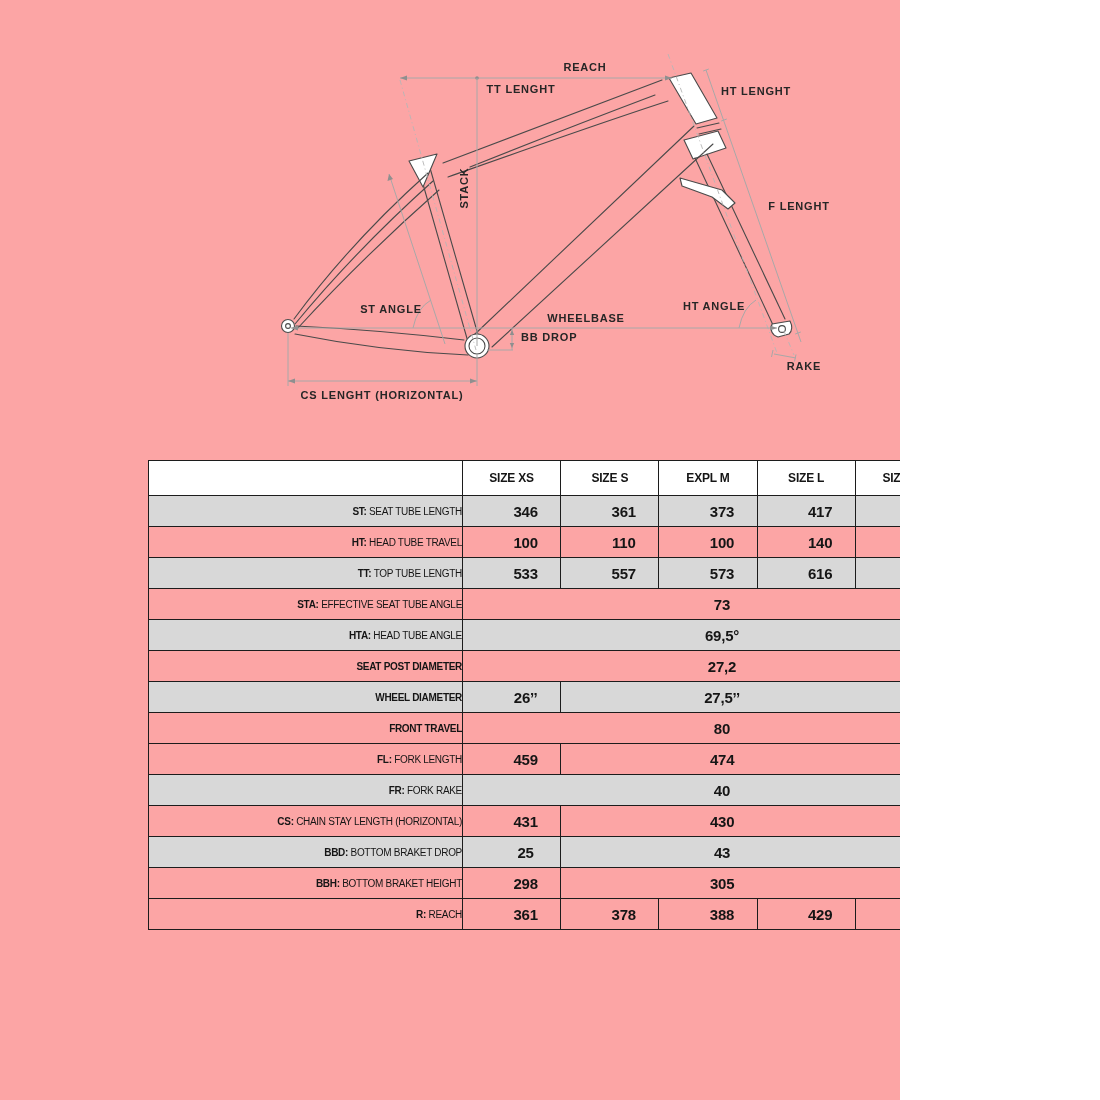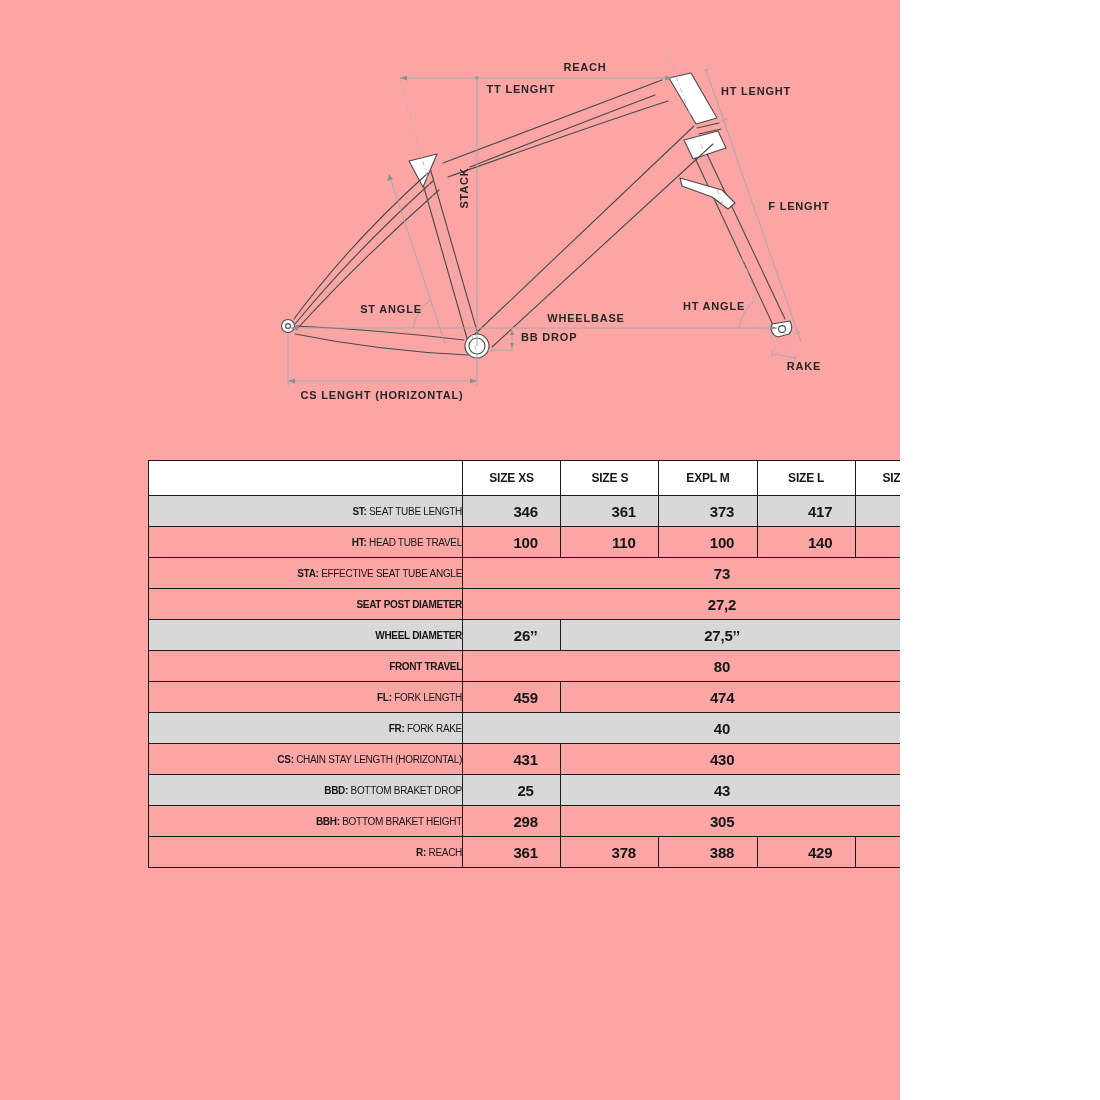--- a/index.html
+++ b/index.html
@@ -170,23 +170,35 @@
           <td class="val">498</td>
         </tr>
         <tr>
           <td class="lbl"><b>HT: </b><span>HEAD TUBE TRAVEL</span></td>
           <td class="val">100</td>
           <td class="val">110</td>
           <td class="val">100</td>
           <td class="val">140</td>
           <td class="val">160</td>
         </tr>
+        <tr class="shaded">
+          <td class="lbl"><b>TT: </b><span>TOP TUBE LENGTH</span></td>
+          <td class="val">533</td>
+          <td class="val">557</td>
+          <td class="val">573</td>
+          <td class="val">616</td>
+          <td class="val">636</td>
+        </tr>
         <tr>
           <td class="lbl"><b>STA: </b><span>EFFECTIVE SEAT TUBE ANGLE</span></td>
           <td class="val" colspan="5">73</td>
+        </tr>
+        <tr class="shaded">
+          <td class="lbl"><b>HTA: </b><span>HEAD TUBE ANGLE</span></td>
+          <td class="val" colspan="5">69,5°</td>
         </tr>
         <tr>
           <td class="lbl"><b>SEAT POST DIAMETER</b></td>
           <td class="val" colspan="5">27,2</td>
         </tr>
         <tr class="shaded">
           <td class="lbl"><b>WHEEL DIAMETER</b></td>
           <td class="val">26’’</td>
           <td class="val shift" colspan="4">27,5’’</td>
         </tr>

